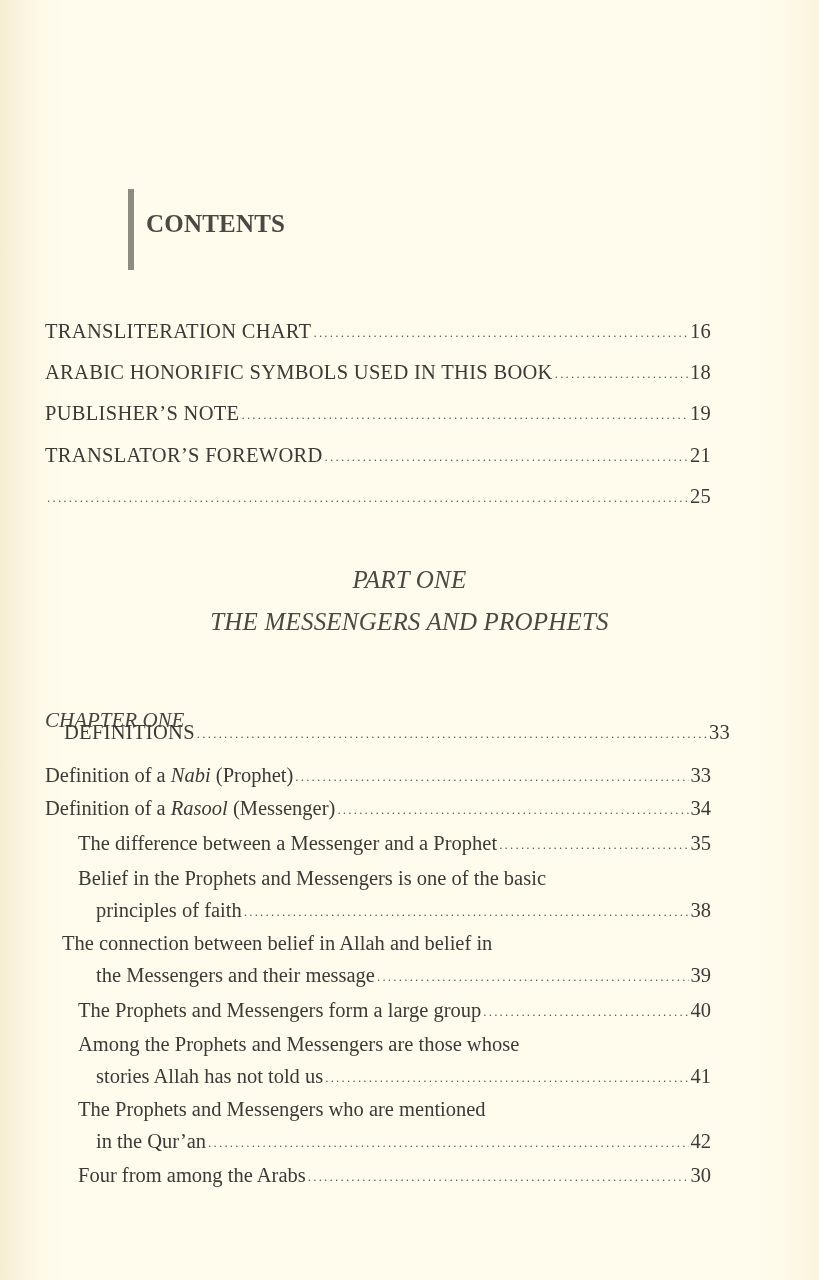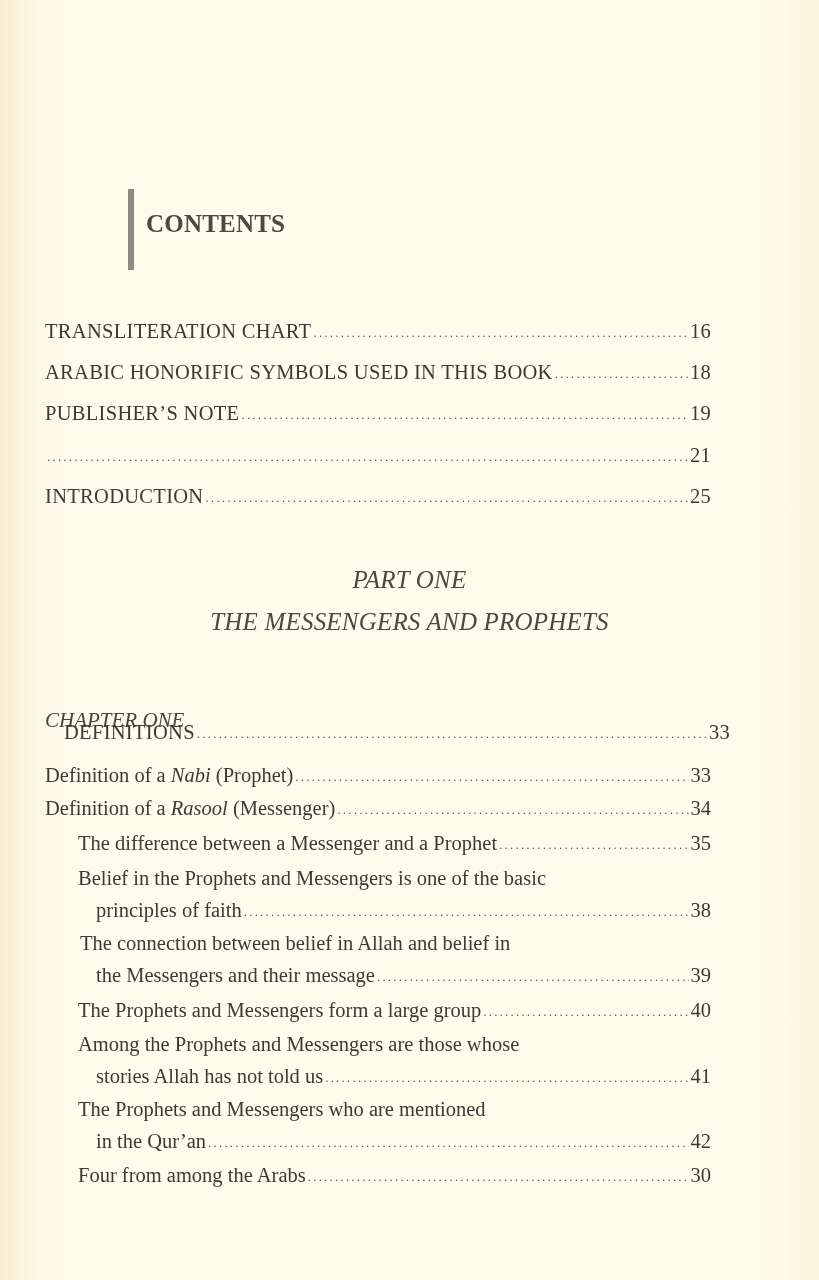--- a/index.html
+++ b/index.html
@@ -116,25 +116,25 @@
   <span class="label">ARABIC HONORIFIC SYMBOLS USED IN THIS BOOK</span>
   <span class="leader">....................................................................................................................................................................</span>
   <span class="page">18</span>
 </div>
 <div class="toc-line caps" style="top:398px;justify-content:space-between;">
   <span class="label">PUBLISHER’S NOTE</span>
   <span class="leader">....................................................................................................................................................................</span>
   <span class="page">19</span>
 </div>
 <div class="toc-line caps" style="top:440px;">
+  <span class="label">TRANSLATOR’S FOREWORD</span>
   <span class="leader">....................................................................................................................................................................</span>
   <span class="page">21</span>
 </div>
 <div class="toc-line caps" style="top:481px;">
-  <span class="label">INTRODUCTION</span>
   <span class="leader">....................................................................................................................................................................</span>
   <span class="page">25</span>
 </div>
 
 <div class="part-heading" style="top:563px;">PART ONE</div>
 <div class="part-heading" style="top:605px;">THE MESSENGERS AND PROPHETS</div>
 
 <div class="chapter-heading" style="top:676px;margin-top:29px;">CHAPTER ONE</div>
 
 <div class="toc-line caps" style="top:717px;margin-left:19px;">
@@ -161,21 +161,21 @@
   <span class="page">35</span>
 </div>
 
 <div class="wrap-first" style="top:863px; left:78px;">Belief in the Prophets and Messengers is one of the basic</div>
 <div class="toc-line" style="top:895px; left:96px; width:615px;">
   <span class="label">principles of faith</span>
   <span class="leader">....................................................................................................................................................................</span>
   <span class="page">38</span>
 </div>
 
-<div class="wrap-first" style="top:928px; left:80px;">The connection between belief in Allah and belief in</div>
+<div class="wrap-first" style="top:928px; left:62px;">The connection between belief in Allah and belief in</div>
 <div class="toc-line" style="top:960px; left:96px; width:615px;">
   <span class="label">the Messengers and their message</span>
   <span class="leader">....................................................................................................................................................................</span>
   <span class="page">39</span>
 </div>
 
 <div class="toc-line" style="top:995px; left:78px; width:633px;">
   <span class="label">The Prophets and Messengers form a large group</span>
   <span class="leader">....................................................................................................................................................................</span>
   <span class="page">40</span>

